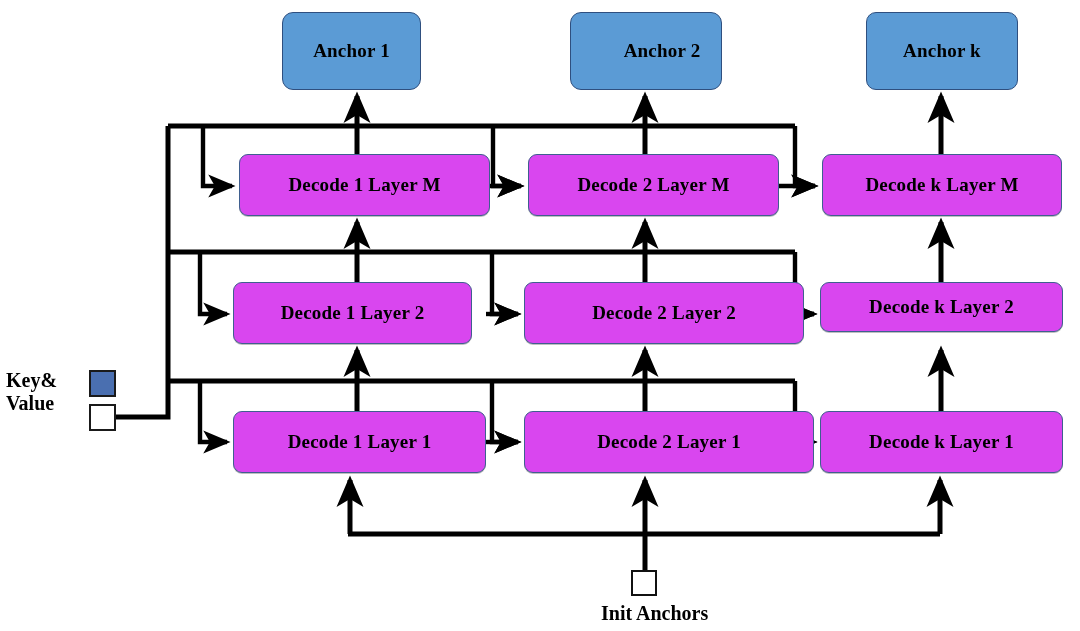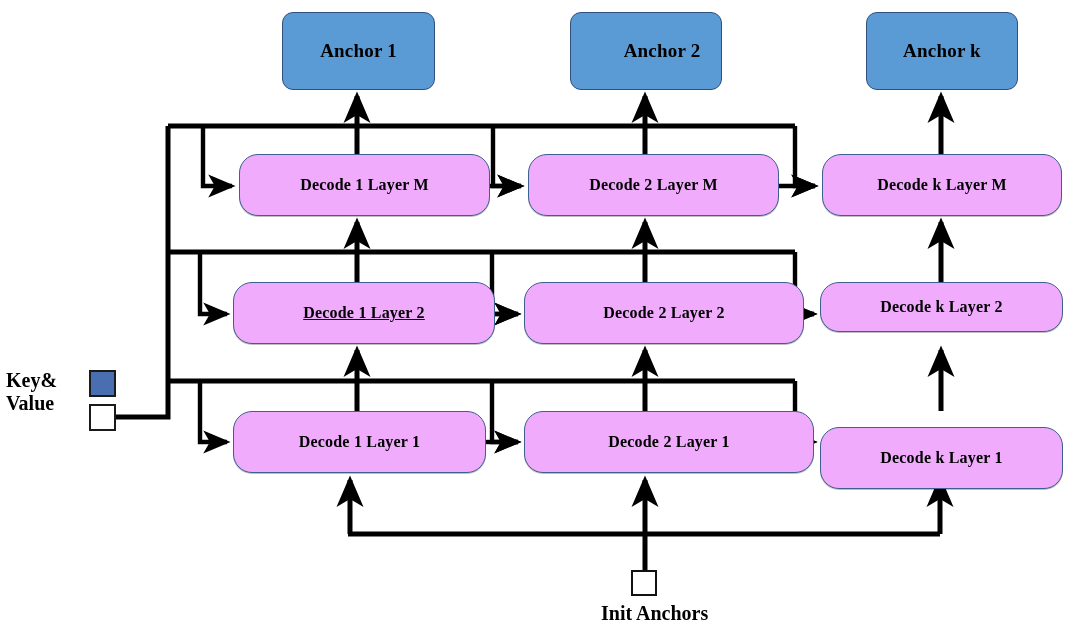--- a/index.html
+++ b/index.html
@@ -27,24 +27,24 @@
     box-sizing: border-box;
     display: flex;
     align-items: center;
     justify-content: center;
     text-align: center;
     font-weight: bold;
     color: #000000;
     letter-spacing: 0.2px;
   }
   .decode-box {
-    background: #f0abfc;
+    background: #d946ef;
     border: 1.6px solid #3f5f8f;
-    border-radius: 19px;
-    font-size: 16px;
+    border-radius: 9px;
+    font-size: 19px;
     box-shadow: 0 1px 0 rgba(0,0,0,0.25);
   }
   .anchor-box {
     background: #5b9bd5;
     border: 1.6px solid #2f4f7f;
     border-radius: 11px;
     font-size: 19px;
   }
   .legend-label {
     position: absolute;
@@ -151,57 +151,57 @@
         <path d="M779,186 L815,186" stroke-width="4.4" marker-end="url(#arrowhead)"></path>
         <path d="M486,314 L518,314" stroke-width="4.4" marker-end="url(#arrowhead)"></path>
         <path d="M774,314 L814,314" stroke-width="4.4" marker-end="url(#arrowhead)"></path>
         <path d="M486,442 L518,442" stroke-width="4.4" marker-end="url(#arrowhead)"></path>
         <path d="M774,442 L814,442" stroke-width="4.4" marker-end="url(#arrowhead)"></path>
       </g>
 
     </g>
   </svg>
 
-  <div class="node-box anchor-box" style="left:282px; top:12px; width:153px; height:78px;">
+  <div class="node-box anchor-box" style="left:282px; top:12px; width:139px; height:78px;">
     <span>Anchor 1</span>
   </div>
   <div class="node-box anchor-box" style="left:570px; top:12px; width:152px; height:78px;padding-left:32px;">
     <span>Anchor 2</span>
   </div>
-  <div class="node-box anchor-box" style="left:866px; top:12px; width:152px; height:78px;">
+  <div class="node-box anchor-box" style="left:866px; top:12px; width:152px; height:78px;border-radius:10px;">
     <span>Anchor k</span>
   </div>
 
   <div class="node-box decode-box" style="left:239px; top:154px; width:251px; height:62px;">
     <span>Decode 1 Layer M</span>
   </div>
   <div class="node-box decode-box" style="left:528px; top:154px; width:251px; height:62px;">
     <span>Decode 2 Layer M</span>
   </div>
   <div class="node-box decode-box" style="left:822px; top:154px; width:240px; height:62px;">
     <span>Decode k Layer M</span>
   </div>
 
-  <div class="node-box decode-box" style="left:233px; top:282px; width:262px; height:62px;text-decoration:underline;">
+  <div class="node-box decode-box" style="left:233px; top:282px; width:239px; height:62px;">
     <span>Decode 1 Layer 2</span>
   </div>
   <div class="node-box decode-box" style="left:524px; top:282px; width:280px; height:62px;">
     <span>Decode 2 Layer 2</span>
   </div>
   <div class="node-box decode-box" style="left:820px; top:282px; width:243px; height:50px;">
     <span>Decode k Layer 2</span>
   </div>
 
   <div class="node-box decode-box" style="left:233px; top:411px; width:253px; height:62px;">
     <span>Decode 1 Layer 1</span>
   </div>
   <div class="node-box decode-box" style="left:524px; top:411px; width:290px; height:62px;">
     <span>Decode 2 Layer 1</span>
   </div>
-  <div class="node-box decode-box" style="left:820px; top:411px; width:243px; height:62px;margin-top:16px;">
+  <div class="node-box decode-box" style="left:820px; top:411px; width:243px; height:62px;">
     <span>Decode k Layer 1</span>
   </div>
 
   <div class="legend-label" style="left:6px; top:369px;">Key&amp;
 Value</div>
   <div class="legend-swatch swatch-kv-blue" style="left:89px; top:370px; width:27px; height:27px;"></div>
   <div class="legend-swatch swatch-kv-white" style="left:89px; top:404px; width:27px; height:27px;"></div>
 
   <div class="init-square" style="left:631px; top:570px; width:26px; height:26px;"></div>
   <div class="init-label" style="left:577px; top:602px;">Init Anchors</div>

